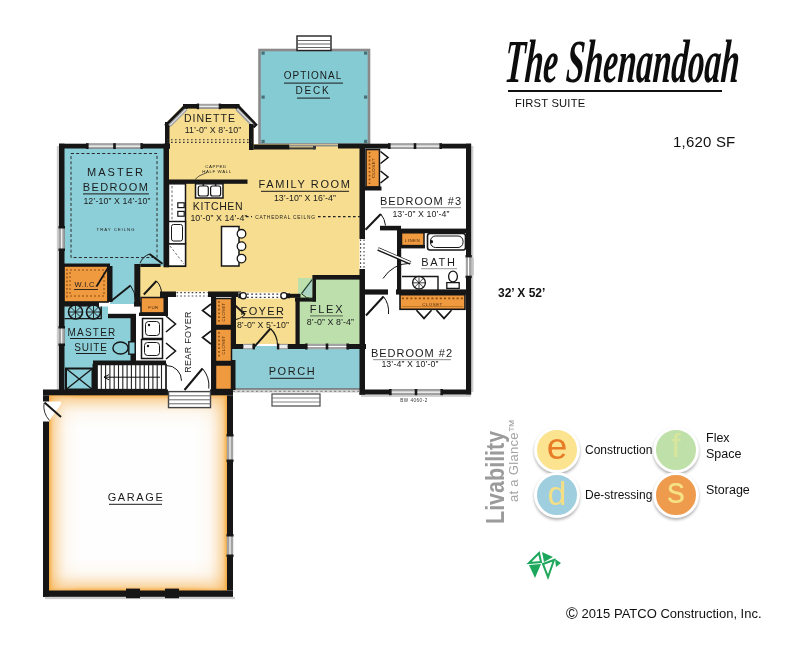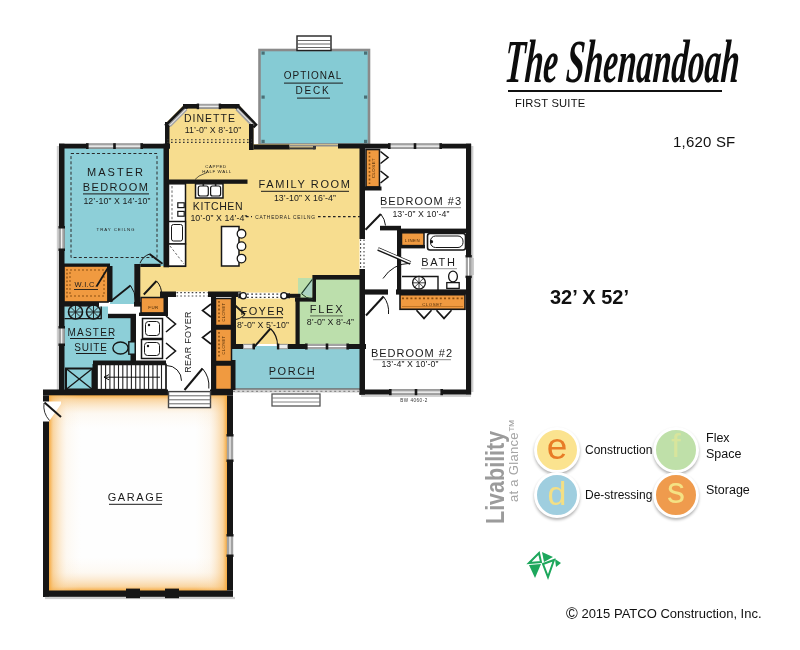--- a/index.html
+++ b/index.html
@@ -10,21 +10,21 @@
 <body>
 
 <div class="abs" style="left:502px;top:36px;width:238px;height:52px;font-family:'Liberation Serif',serif;font-style:italic;font-weight:bold;font-size:34px;line-height:52px;text-align:center;white-space:nowrap;transform:scale(0.975,1.8) skewX(-7deg);transform-origin:50% 50%;color:#0d0d0d;">The Shenandoah</div>
 
 <div class="abs" style="left:508px;top:90px;width:214px;height:2px;background:#111;"></div>
 
 <div class="abs" style="left:515px;top:97px;font-size:11.2px;letter-spacing:0.2px;color:#111;">FIRST SUITE</div>
 
 <div class="abs" style="left:673px;top:97px;font-size:15px;letter-spacing:0.2px;color:#111;margin-top:36px;">1,620 SF</div>
 
-<div class="abs" style="left:550px;top:286px;font-size:20px;font-weight:bold;color:#111;">32’ X 52’</div>
+<div class="abs" style="left:498px;top:286px;font-size:12px;font-weight:bold;color:#111;">32’ X 52’</div>
 
 <div class="abs" style="left:483px;top:524px;transform-origin:0 0;transform:rotate(-90deg) scaleX(0.86);font-size:25px;font-weight:bold;color:#9b9b9b;white-space:nowrap;line-height:25px;">Livability</div>
 <div class="abs" style="left:507px;top:502px;transform-origin:0 0;transform:rotate(-90deg);font-size:13px;color:#a5a5a5;white-space:nowrap;line-height:13px;letter-spacing:0.3px;">at a Glance™</div>
 
 <div class="abs" style="left:534px;top:427px;width:40px;height:40px;border-radius:50%;background:#FBE38F;border:3px solid #fff;box-shadow:0 2px 3px rgba(0,0,0,0.3);"></div>
 <div class="abs" style="left:534px;top:427px;width:46px;height:40px;text-align:center;line-height:40px;font-size:37px;color:#E87C26;">e</div>
 
 <div class="abs" style="left:585px;top:443px;font-size:12px;color:#111;">Construction</div>
 
 <div class="abs" style="left:653px;top:427px;width:40px;height:40px;border-radius:50%;background:#BFE0A9;border:3px solid #fff;box-shadow:0 2px 3px rgba(0,0,0,0.3);"></div>

